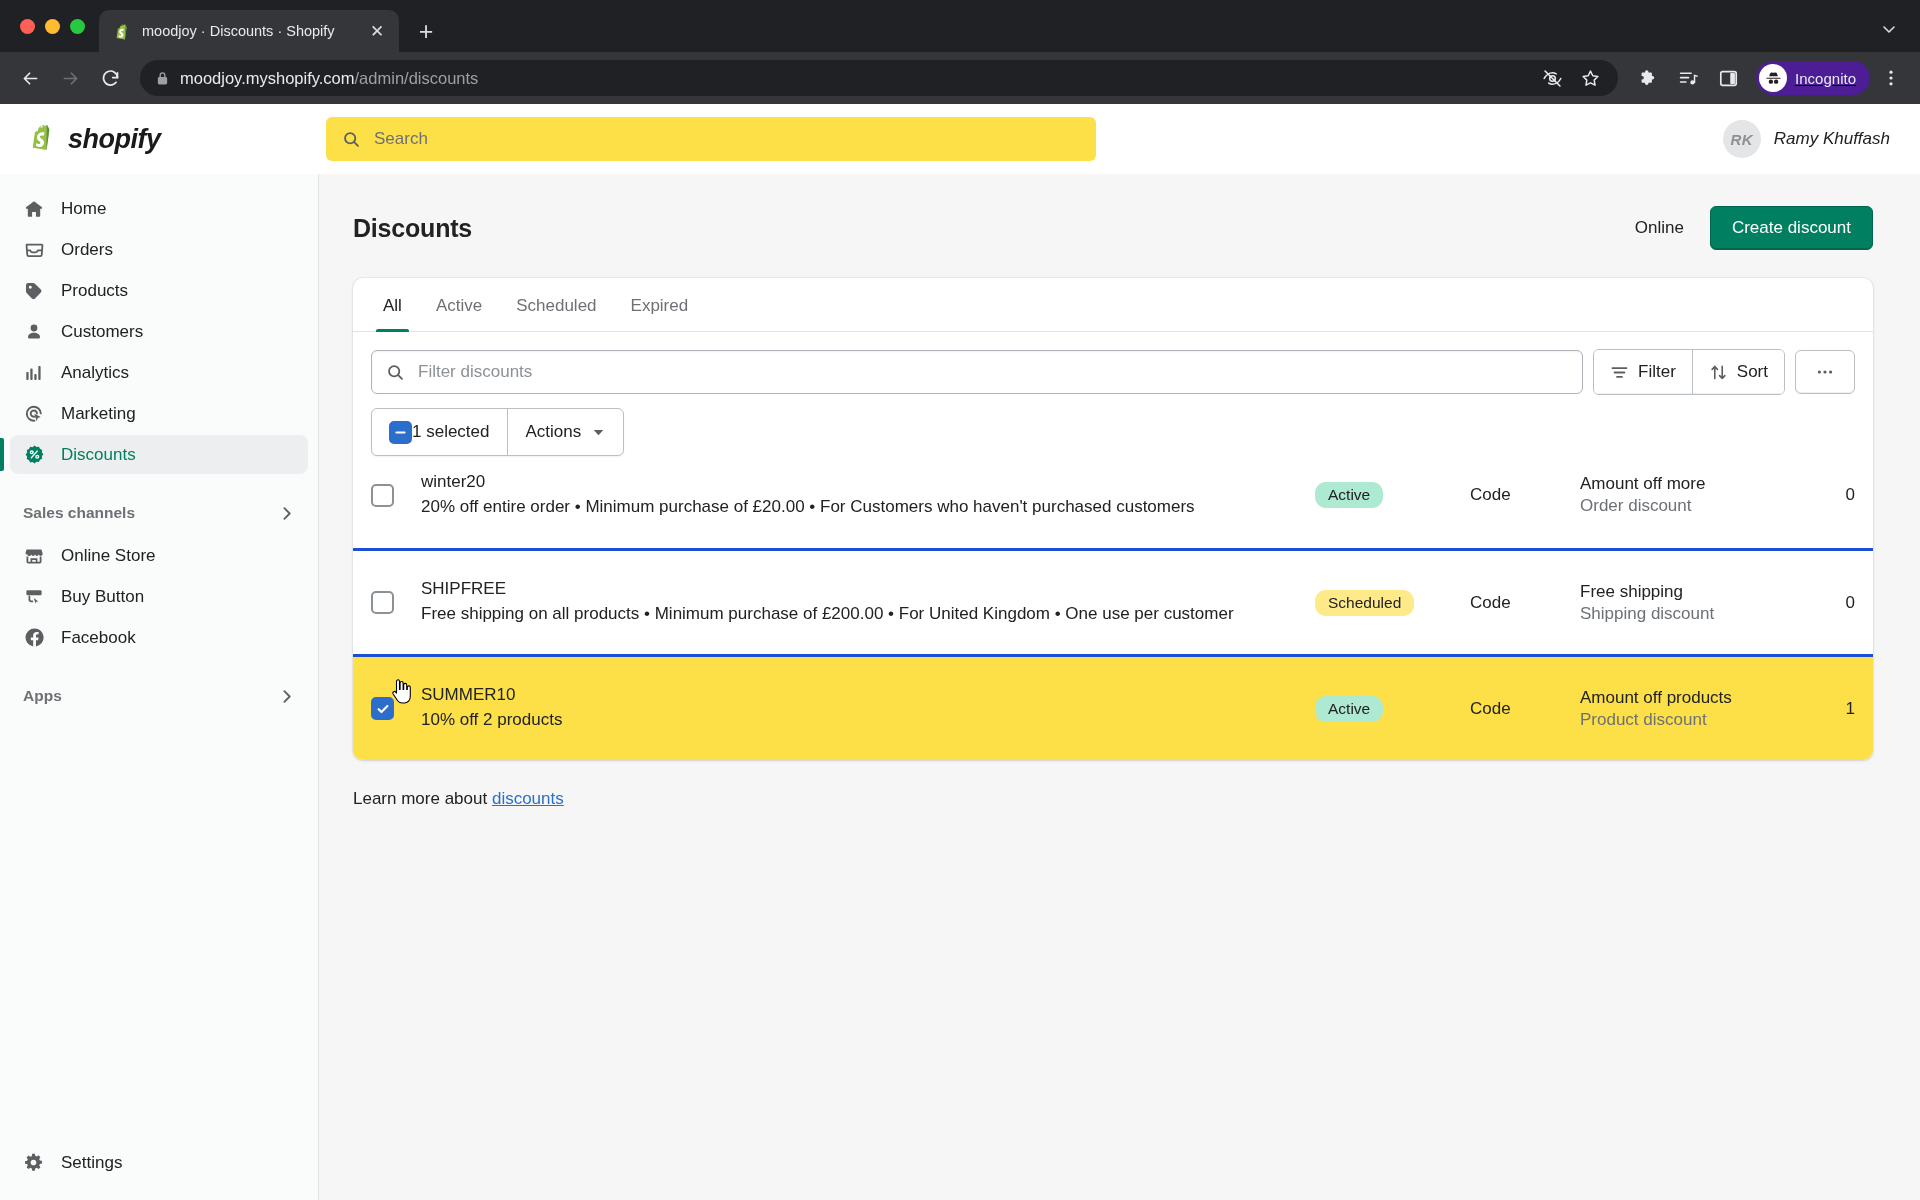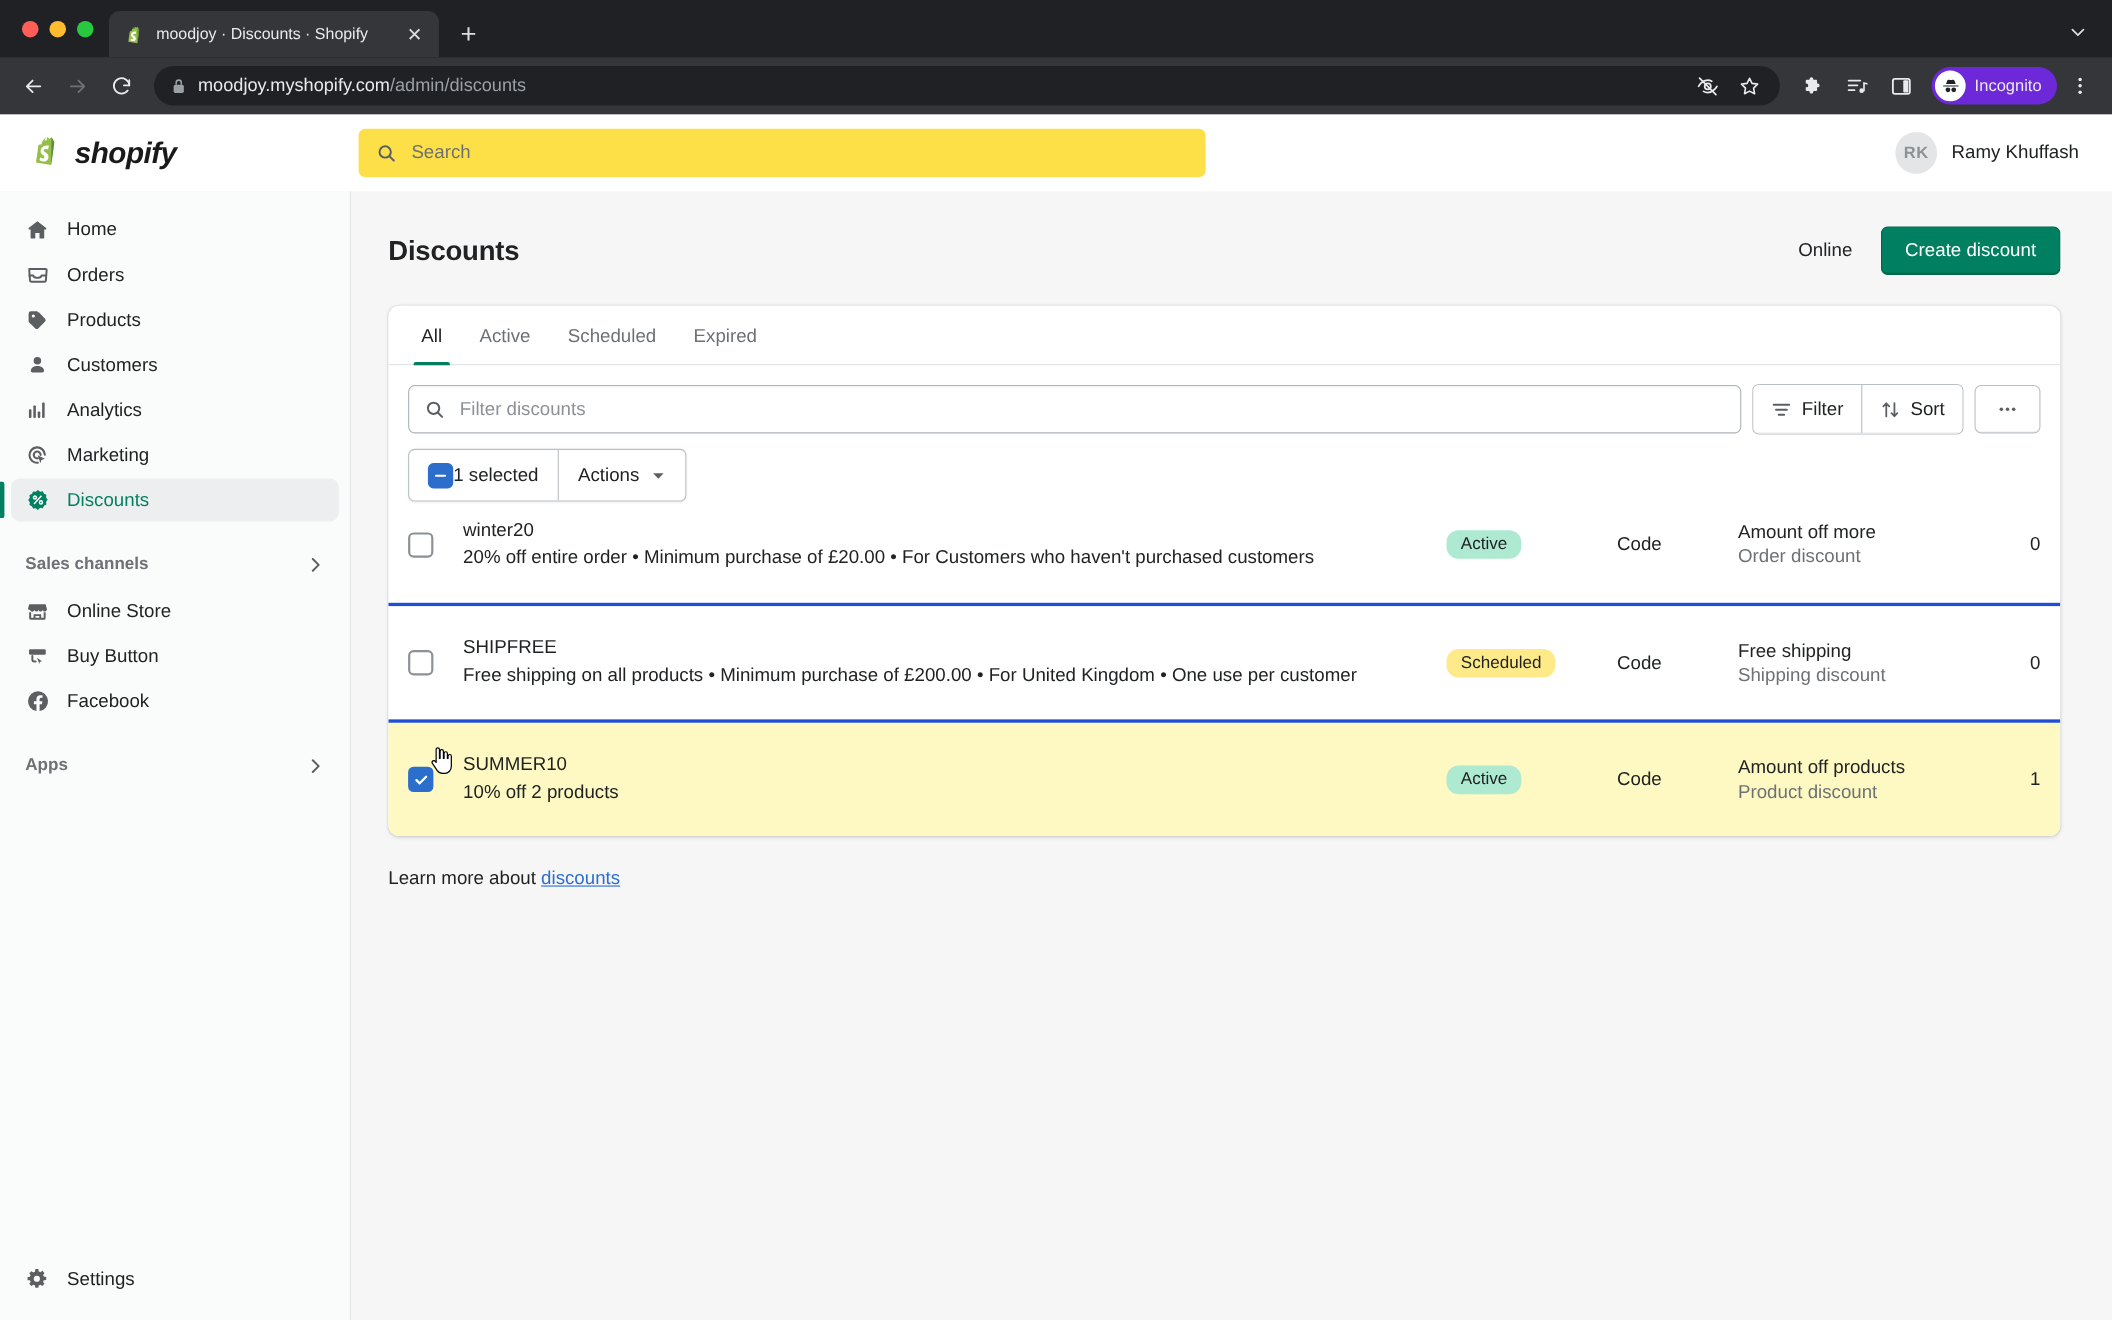--- a/index.html
+++ b/index.html
@@ -61,22 +61,22 @@
   .omnibox {
     flex: 1; height: 36px; background: #202124; border-radius: 18px;
     display: flex; align-items: center; padding: 0 10px 0 16px; margin: 0 8px;
     gap: 10px; min-width: 0;
   }
   .lock-icon { flex: 0 0 14px; display: flex; align-items: center; color: #9aa0a6; }
   .url { font-size: 16.5px; color: #9aa0a6; white-space: nowrap; overflow: hidden; }
   .url b { color: #e8eaed; font-weight: 400; }
   .omni-actions { margin-left: auto; display: flex; align-items: center; gap: 2px; }
   .incognito-pill {
-    height: 34px; background: #6d28d9; border-radius: 17px; display: flex;
-    align-items: center; gap: 8px; padding: 0 14px 0 3px; margin-left: 6px;
+    height: 34px; background: #4c1d95; border-radius: 17px; display: flex;
+    align-items: center; gap: 8px; padding: 0 14px 0 3px; margin-left: 6px; text-decoration: underline;
   }
   .incognito-avatar {
     width: 28px; height: 28px; border-radius: 50%; background: #fff;
     display: flex; align-items: center; justify-content: center;
   }
   .incognito-label { color: #e8eaed; font-size: 15px; white-space: nowrap; }
   .kebab { width: 34px; height: 34px; display: flex; align-items: center; justify-content: center; color: #e8eaed; }
 
   
   .viewport { flex: 1; background: #f6f6f7; display: flex; flex-direction: column; overflow: hidden; }
@@ -85,21 +85,21 @@
     height: 70px; background: #fff; display: flex; align-items: center;
     padding: 0 26px; flex: 0 0 70px;
   }
   .shopify-logo { display: flex; align-items: center; gap: 9px; width: 300px; }
   .shopify-wordmark { font-size: 27px; font-weight: 700; font-style: italic; color: #1a1a1a; letter-spacing: -0.5px; }
   .topbar-search {
     width: 770px; height: 44px; background: #fde047; border-radius: 6px;
     display: flex; align-items: center; gap: 13px; padding: 0 16px;
   }
   .topbar-search .placeholder { color: #6d7175; font-size: 17px; }
-  .topbar-user { margin-left: auto; display: flex; align-items: center; gap: 13px; padding-right: 4px; }
+  .topbar-user { margin-left: auto; display: flex; align-items: center; gap: 13px; padding-right: 4px; font-style: italic; }
   .avatar {
     width: 38px; height: 38px; border-radius: 50%; background: #e4e5e7;
     color: #8c9196; font-size: 15px; font-weight: 600;
     display: flex; align-items: center; justify-content: center; letter-spacing: .5px;
   }
   .user-name { font-size: 17px; color: #202223; }
 
   .page-body { flex: 1; display: flex; min-height: 0; }
 
   
@@ -203,21 +203,21 @@
   }
   .cb.empty { border: 2px solid #8c9196; background: #fff; }
   .cb.checked, .cb.indet { background: #2c6ecb; border: 2px solid #2c6ecb; }
 
   .table { margin-top: -14px; }
   .row {
     display: flex; align-items: center; padding: 14px 18px;
     border-top: 3px solid #1d4ed8; min-height: 106px;
   }
   .row.first { border-top: none; }
-  .row.selected { background: #fef9c3; }
+  .row.selected { background: #fde047; }
   .row-cb { width: 50px; flex: 0 0 50px; display: flex; align-items: center; }
   .row-main { flex: 1; min-width: 0; padding-right: 24px; }
   .row-code { font-size: 17px; color: #202223; margin-bottom: 3px; font-weight: 400; }
   .row-desc { font-size: 17px; color: #202223; line-height: 1.38; }
   .col-status { width: 155px; flex: 0 0 155px; }
   .badge {
     display: inline-block; padding: 4px 13px; border-radius: 11px;
     font-size: 15.5px; color: #202223;
   }
   .badge.active { background: #aee9d1; }

